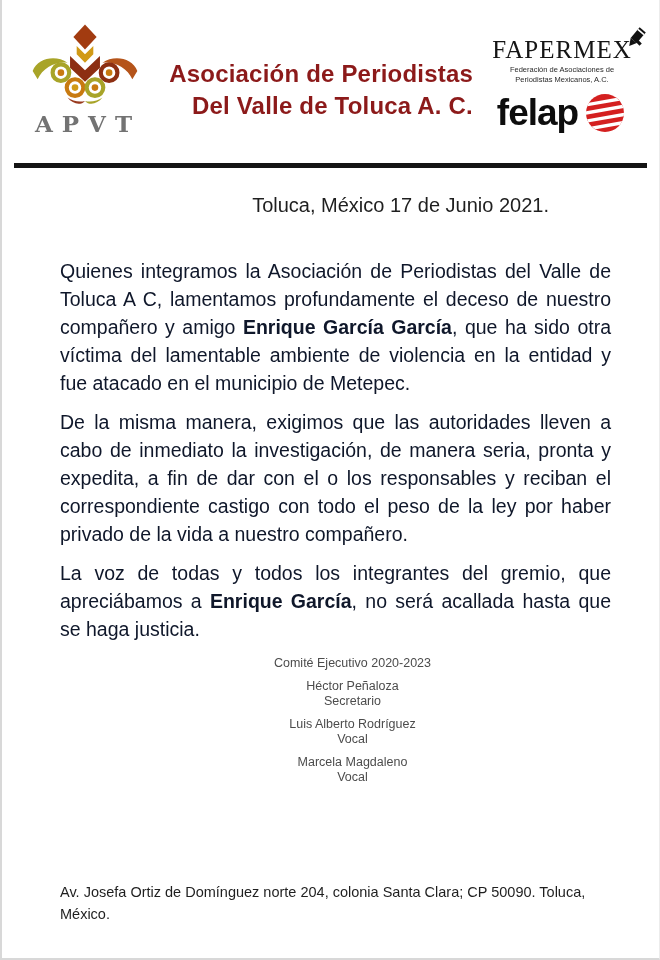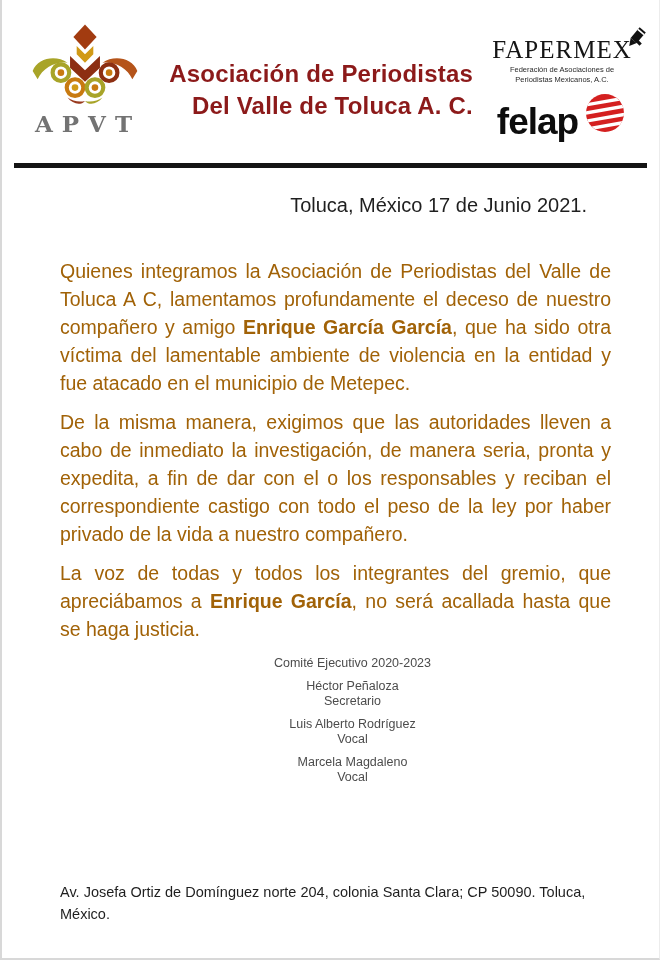--- a/index.html
+++ b/index.html
@@ -33,38 +33,38 @@
   .right-col{width:178px;flex-shrink:0;text-align:center;margin-top:14px;}
   .fapermex-name-row{position:relative;display:inline-block;}
   .fapermex-name{
     font-family:"Liberation Serif", serif;
     font-size:25px;letter-spacing:1px;color:#151515;white-space:nowrap;
   }
   .fapermex-pencil{position:absolute;right:-16px;top:-10px;}
   .fapermex-tagline{
     font-size:7.5px;line-height:1.35;color:#2a2a2a;margin-top:1px;
   }
-  .felap-row{display:flex;align-items:flex-end;justify-content:center;margin-top:9px;}
+  .felap-row{display:flex;align-items:flex-start;justify-content:center;margin-top:9px;}
   .felap-text{
     font-weight:bold;font-size:37px;color:#0d0d0d;letter-spacing:-1px;
     font-family:"Liberation Sans", sans-serif;line-height:1;
   }
   .felap-icon{margin-left:3px;margin-top:-4px;}
   
   .black-rule{height:5px;background:#141414;margin:13px 12px 0 12px;}
   
   .date-line{
-    margin-top:26px;padding-right:72px;text-align:right;
+    margin-top:26px;padding-right:110px;text-align:right;
     font-size:20px;color:#1f1f1f;
   }
   
   .body-text{margin:40px 48px 0 58px;}
   .body-text p{
     margin:0 0 11px 0;
-    font-size:19.5px;line-height:28px;text-align:justify;color:#a16207;
+    font-size:19.5px;line-height:28px;text-align:justify;color:#0f172a;
   }
   .body-text b{font-weight:bold;}
   
   .committee{margin-top:13px;text-align:center;color:#4c4c4c;padding-left:44px;}
   .committee-title{font-size:12.5px;line-height:14px;}
   .member{margin-top:9px;font-size:12.5px;line-height:14.5px;}
   .member:first-of-type{margin-top:18px;}
   
   .footer{
     position:absolute;left:58px;right:30px;bottom:33px;

